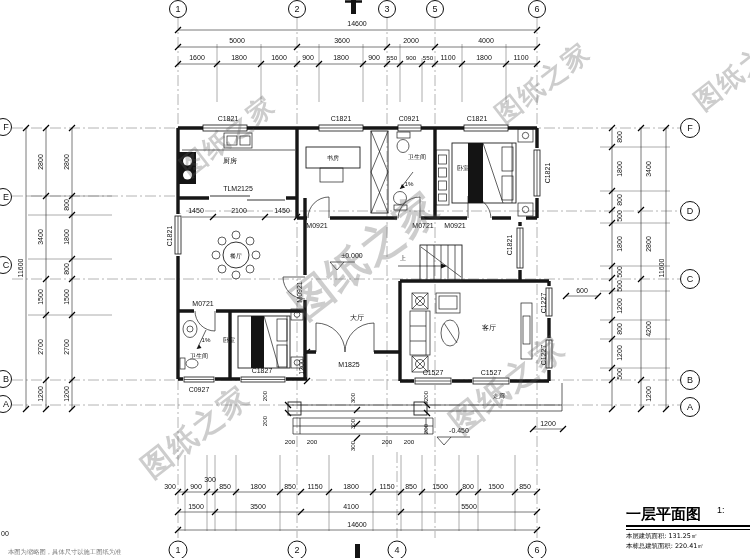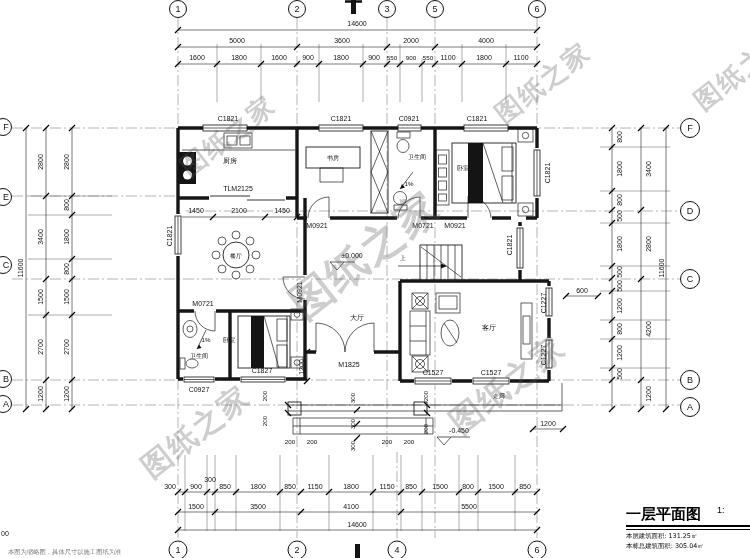--- a/index.html
+++ b/index.html
@@ -441,17 +441,17 @@
 <div class="wm" style="left:508px;top:385px;font-size:32px;">图纸之家</div>
 <div class="wm" style="left:742px;top:70px;font-size:26px;">图纸之家</div>
 
 <div class="titleblock">
   <div class="tb-row">
     <span class="tb-title">一层平面图</span>
     <span class="tb-scale">1:</span>
   </div>
   <div class="tb-rule"></div>
   <div class="tb-area">本层建筑面积: 131.25㎡</div>
-  <div class="tb-area">本栋总建筑面积: 305.04㎡</div>
+  <div class="tb-area">本栋总建筑面积: 220.41㎡</div>
 </div>
 
 <div class="corner-dim">00</div>
 <div class="corner-note">本图为缩略图，具体尺寸以施工图纸为准</div>
 
 </body></html>

